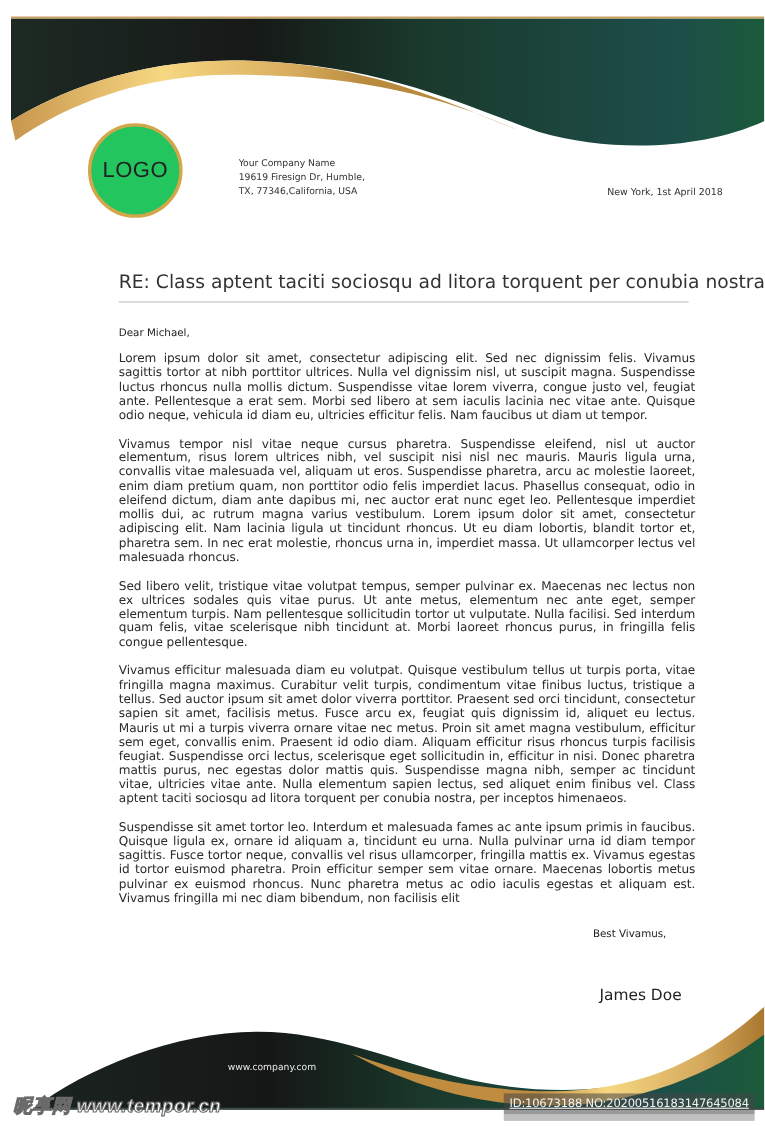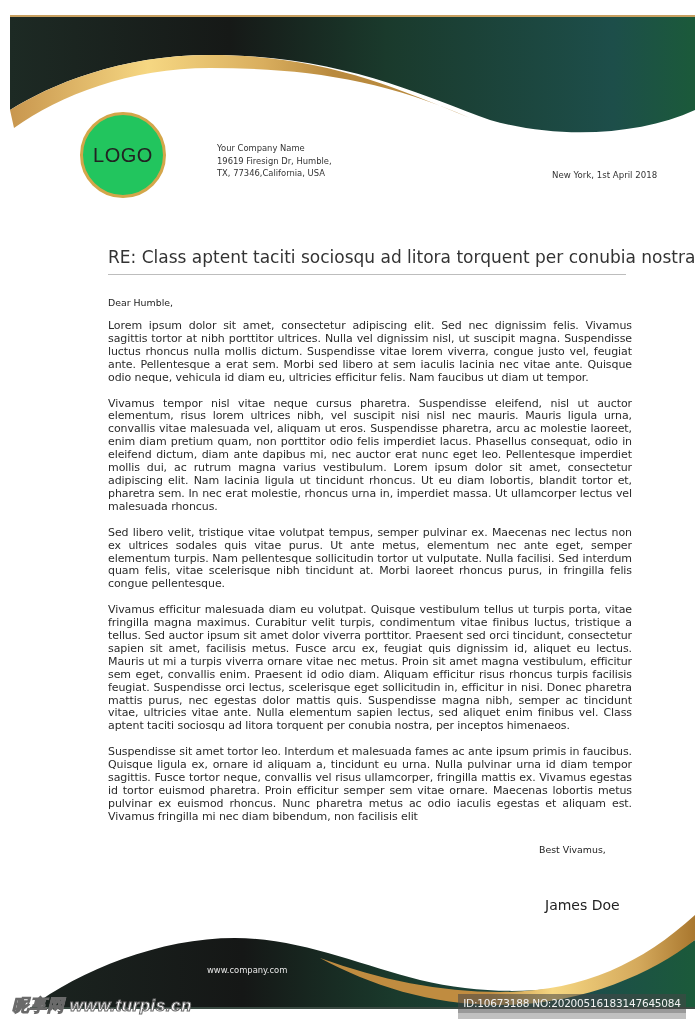--- a/index.html
+++ b/index.html
@@ -14,21 +14,21 @@
   .date { position: absolute; left: 524px; top: 170px; font-size: 8.6px; color: #333; white-space: nowrap; margin-left: 28px; }
   .subject { position: absolute; left: 108px; top: 247px; font-size: 17px; color: #333; white-space: nowrap; text-align: right; }
   .rule { position: absolute; left: 108px; top: 274px; width: 518px; height: 1px; background: #bdbdbd; }
   .salutation { position: absolute; left: 108px; top: 297px; font-size: 9.4px; color: #222; }
   .body-text { position: absolute; left: 108px; top: 320px; width: 524px; }
   .para { font-size: 11px; line-height: 12.9px; color: #2b2b2b; text-align: justify; margin: 0 0 13px 0; letter-spacing: -0.08px; }
   .closing { position: absolute; left: 539px; top: 844px; font-size: 9.4px; color: #222; white-space: nowrap; }
   .signature { position: absolute; left: 545px; top: 897px; font-size: 14px; color: #222; white-space: nowrap; }
   .website { position: absolute; left: 167px; top: 965px; font-size: 8.4px; color: #e8e8e8; white-space: nowrap; margin-left: 40px; }
   .watermark-left { position: absolute; left: 12px; top: 994px; font-family: "Liberation Sans", sans-serif; font-style: italic; font-weight: bold; font-size: 17px; color: #ffffff; -webkit-text-stroke: 1px #6a6a6a; white-space: nowrap; letter-spacing: 0.5px; }
-  .watermark-right { position: absolute; left: 458px; top: 994px; width: 228px; height: 19px; background: rgba(70,70,70,0.55); color: #f2f2f2; font-size: 10.5px; line-height: 19px; text-align: center; white-space: nowrap; letter-spacing: -0.2px; }
+  .watermark-right { position: absolute; left: 458px; top: 994px; width: 228px; height: 19px; background: rgba(70,70,70,0.55); color: #f2f2f2; font-size: 10.5px; line-height: 19px; text-align: center; white-space: nowrap; letter-spacing: -0.2px; text-decoration: underline; }
   .watermark-shadow { position: absolute; left: 458px; top: 1013px; width: 228px; height: 6px; background: rgba(150,150,150,0.6); }
 </style>
 </head>
 <body>
 
 <div class="page">
 
   <svg class="header-art" viewBox="0 0 695 140" preserveAspectRatio="none">
     <defs>
       <linearGradient id="hdrDark" x1="0" y1="0" x2="1" y2="0">
@@ -60,21 +60,21 @@
     <div>Your Company Name</div>
     <div>19619 Firesign Dr, Humble,</div>
     <div>TX, 77346,California, USA</div>
   </div>
 
   <div class="date">New York, 1st April 2018</div>
 
   <div class="subject">RE:  Class aptent taciti sociosqu ad litora torquent per conubia nostra, per inceptos</div>
   <div class="rule"></div>
 
-  <div class="salutation">Dear Humble,</div>
+  <div class="salutation">Dear Michael,</div>
 
   <div class="body-text">
     <p class="para">Lorem ipsum dolor sit amet, consectetur adipiscing elit. Sed nec dignissim felis. Vivamus sagittis tortor at nibh porttitor ultrices. Nulla vel dignissim nisl, ut suscipit magna. Suspendisse luctus rhoncus nulla mollis dictum. Suspendisse vitae lorem viverra, congue justo vel, feugiat ante. Pellentesque a erat sem. Morbi sed libero at sem iaculis lacinia nec vitae ante. Quisque odio neque, vehicula id diam eu, ultricies efficitur felis. Nam faucibus ut diam ut tempor.</p>
     <p class="para">Vivamus tempor nisl vitae neque cursus pharetra. Suspendisse eleifend, nisl ut auctor elementum, risus lorem ultrices nibh, vel suscipit nisi nisl nec mauris. Mauris ligula urna, convallis vitae malesuada vel, aliquam ut eros. Suspendisse pharetra, arcu ac molestie laoreet, enim diam pretium quam, non porttitor odio felis imperdiet lacus. Phasellus consequat, odio in eleifend dictum, diam ante dapibus mi, nec auctor erat nunc eget leo. Pellentesque imperdiet mollis dui, ac rutrum magna varius vestibulum. Lorem ipsum dolor sit amet, consectetur adipiscing elit. Nam lacinia ligula ut tincidunt rhoncus. Ut eu diam lobortis, blandit tortor et, pharetra sem. In nec erat molestie, rhoncus urna in, imperdiet massa. Ut ullamcorper lectus vel malesuada rhoncus.</p>
     <p class="para">Sed libero velit, tristique vitae volutpat tempus, semper pulvinar ex. Maecenas nec lectus non ex ultrices sodales quis vitae purus. Ut ante metus, elementum nec ante eget, semper elementum turpis. Nam pellentesque sollicitudin tortor ut vulputate. Nulla facilisi. Sed interdum quam felis, vitae scelerisque nibh tincidunt at. Morbi laoreet rhoncus purus, in fringilla felis congue pellentesque.</p>
     <p class="para">Vivamus efficitur malesuada diam eu volutpat. Quisque vestibulum tellus ut turpis porta, vitae fringilla magna maximus. Curabitur velit turpis, condimentum vitae finibus luctus, tristique a tellus. Sed auctor ipsum sit amet dolor viverra porttitor. Praesent sed orci tincidunt, consectetur sapien sit amet, facilisis metus. Fusce arcu ex, feugiat quis dignissim id, aliquet eu lectus. Mauris ut mi a turpis viverra ornare vitae nec metus. Proin sit amet magna vestibulum, efficitur sem eget, convallis enim. Praesent id odio diam. Aliquam efficitur risus rhoncus turpis facilisis feugiat. Suspendisse orci lectus, scelerisque eget sollicitudin in, efficitur in nisi. Donec pharetra mattis purus, nec egestas dolor mattis quis. Suspendisse magna nibh, semper ac tincidunt vitae, ultricies vitae ante. Nulla elementum sapien lectus, sed aliquet enim finibus vel. Class aptent taciti sociosqu ad litora torquent per conubia nostra, per inceptos himenaeos.</p>
     <p class="para">Suspendisse sit amet tortor leo. Interdum et malesuada fames ac ante ipsum primis in faucibus. Quisque ligula ex, ornare id aliquam a, tincidunt eu urna. Nulla pulvinar urna id diam tempor sagittis. Fusce tortor neque, convallis vel risus ullamcorper, fringilla mattis ex. Vivamus egestas id tortor euismod pharetra. Proin efficitur semper sem vitae ornare. Maecenas lobortis metus pulvinar ex euismod rhoncus. Nunc pharetra metus ac odio iaculis egestas et aliquam est. Vivamus fringilla mi nec diam bibendum, non facilisis elit</p>
   </div>
 
   <div class="closing">Best Vivamus,</div>
@@ -98,17 +98,17 @@
     </defs>
 
     <path d="M30,108 C80,70 160,38 235,38 C300,38 360,65 420,80 C480,94 540,95 600,80 C640,70 670,55 695,40 L695,108 Z" fill="url(#ftrDark)"></path>
 
     <path d="M320,58 C380,80 440,92 500,92 C580,92 640,65 695,15 L695,40 C650,75 580,105 500,105 C430,105 370,85 320,58 Z" fill="url(#ftrGold)"></path>
     <rect x="30" y="107" width="665" height="2" fill="#3a4a42"></rect>
   </svg>
 
   <div class="website">www.company.com</div>
 
-  <div class="watermark-left">昵享网 www.turpis.cn</div>
+  <div class="watermark-left">昵享网 www.tempor.cn</div>
   <div class="watermark-shadow"></div>
   <div class="watermark-right">ID:10673188 NO:20200516183147645084</div>
 
 </div>
 
 </body></html>

